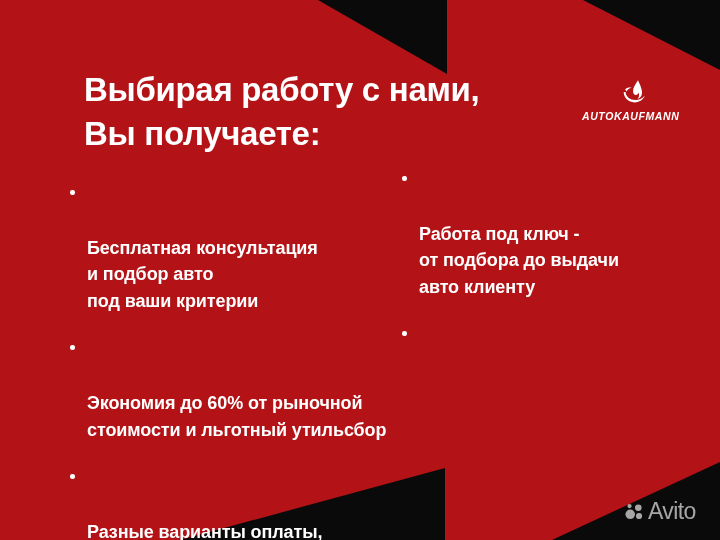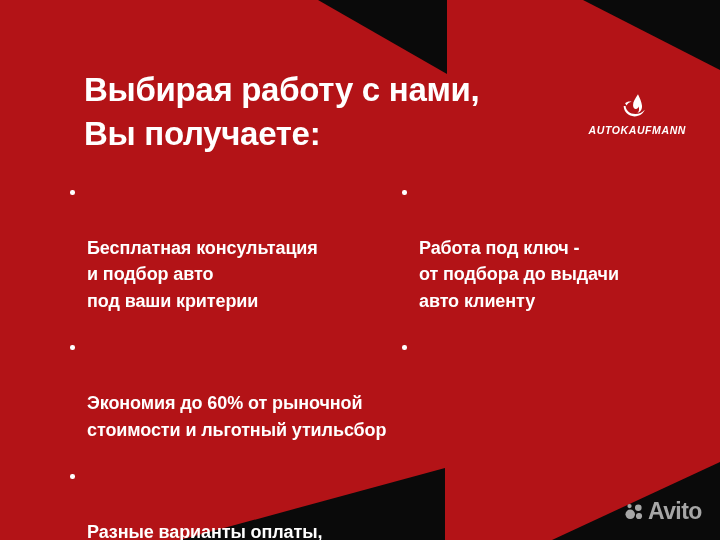--- a/index.html
+++ b/index.html
@@ -34,23 +34,23 @@
     font-weight: 700;
     line-height: 1.34;
     letter-spacing: -0.3px;
     white-space: pre-line;
     z-index: 4;
   }
   
   .logo-block {
     position: absolute;
     left: 582px;
-    top: 92px;
+    top: 78px;
     width: 104px;
-    text-align: right;
+    text-align: left;
     z-index: 5;
   }
   .logo-mark {
     display: block;
     margin: 0 auto 3px auto;
     width: 30px;
     height: 30px;
   }
   .logo-word {
     display: block;
@@ -60,21 +60,21 @@
     font-style: italic;
     letter-spacing: 0.6px;
     line-height: 1;
   }
   
   .col {
     position: absolute;
     z-index: 4;
   }
   .col-left  { left: 70px;  top: 182px; width: 330px; }
-  .col-right { left: 402px; top: 182px; width: 300px; }
+  .col-right { left: 402px; top: 168px; width: 300px; }
 
   .bullet {
     position: relative;
     padding-left: 17px;
     margin-bottom: 23px;
     color: #ffffff;
     font-size: 18px;
     font-weight: 700;
     line-height: 1.47;
     white-space: pre-line;
@@ -98,21 +98,21 @@
     display: flex;
     align-items: center;
     gap: 4px;
     z-index: 6;
     opacity: 0.82;
   }
   .wm-dots { width: 19px; height: 19px; display: block; }
   .wm-text {
     color: #C9C9C9;
     font-size: 23px;
-    font-weight: 700;
+    font-weight: 400;
     line-height: 1;
     letter-spacing: -0.6px;
   }
 </style>
 </head>
 <body>
 
 <div id="poster">
 
   <svg id="bg-shapes" viewBox="0 0 720 540" preserveAspectRatio="none" aria-hidden="true">

